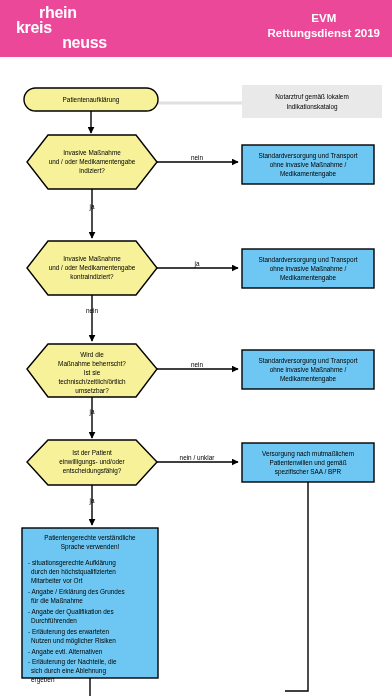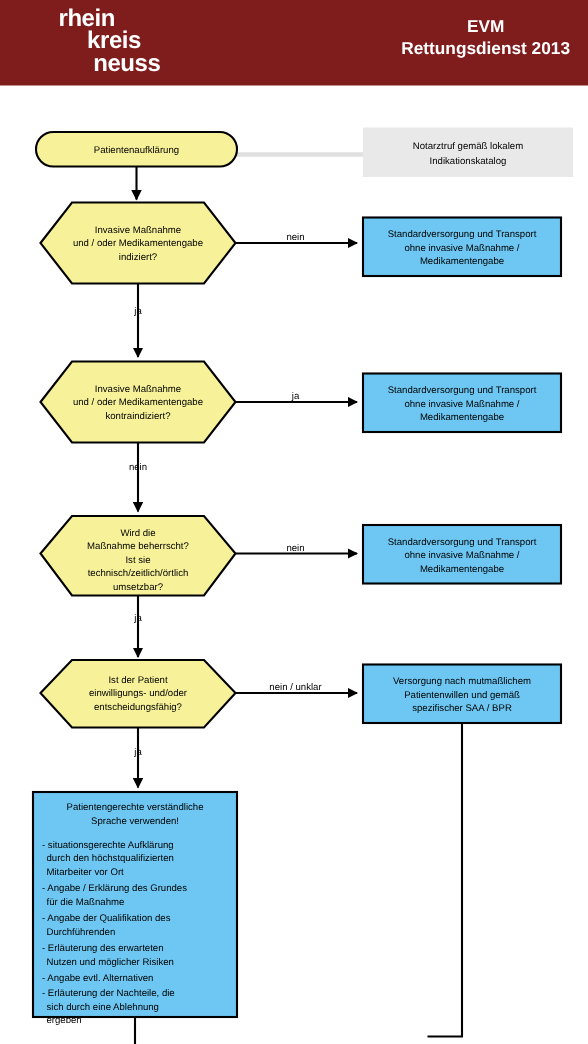--- a/index.html
+++ b/index.html
@@ -5,30 +5,30 @@
   html,body{margin:0;padding:0;}
   body{
     width:392px;height:696px;overflow:hidden;background:#ffffff;
     font-family:"Liberation Sans","DejaVu Sans",sans-serif;
   }
   .page{position:relative;width:392px;height:696px;}
 
   
   .header{
     position:absolute;left:0;top:0;width:392px;height:57px;
-    background:#7f1d1d;
+    background:#ec4899;
   }
   .logo{
     position:absolute;left:16px;top:5px;width:120px;height:48px;
     color:#ffffff;font-weight:bold;font-size:16px;line-height:15px;
     letter-spacing:-0.3px;
   }
   .logo div{white-space:nowrap;}
   .logo .l1{padding-left:23px;}
-  .logo .l2{padding-left:0px;text-align:center;}
+  .logo .l2{padding-left:0px;}
   .logo .l3{padding-left:17px;text-align:center;}
   .htitle{
     position:absolute;right:12px;top:11px;text-align:center;
     color:#ffffff;font-weight:bold;font-size:11.5px;line-height:15px;
   }
 
   
   .flow{position:absolute;left:0;top:57px;width:392px;height:639px;}
   .flow text{font-family:"Liberation Sans","DejaVu Sans",sans-serif;fill:#000000;}
   .nodetext{font-size:6.4px;text-anchor:middle;}
@@ -48,21 +48,21 @@
 <div class="page">
 
   <div class="header">
     <div class="logo">
       <div class="l1">rhein</div>
       <div class="l2">kreis</div>
       <div class="l3">neuss</div>
     </div>
     <div class="htitle">
       <div>EVM</div>
-      <div>Rettungsdienst 2013</div>
+      <div>Rettungsdienst 2019</div>
     </div>
   </div>
 
   <svg class="flow" viewBox="0 0 392 639" width="392" height="639">
 
     <defs>
       <marker id="arrow" viewBox="0 0 10 10" refX="9" refY="5" markerWidth="5" markerHeight="5" orient="auto-start-reverse">
         <path d="M 0 0 L 10 5 L 0 10 z" fill="#000000"></path>
       </marker>
     </defs>

